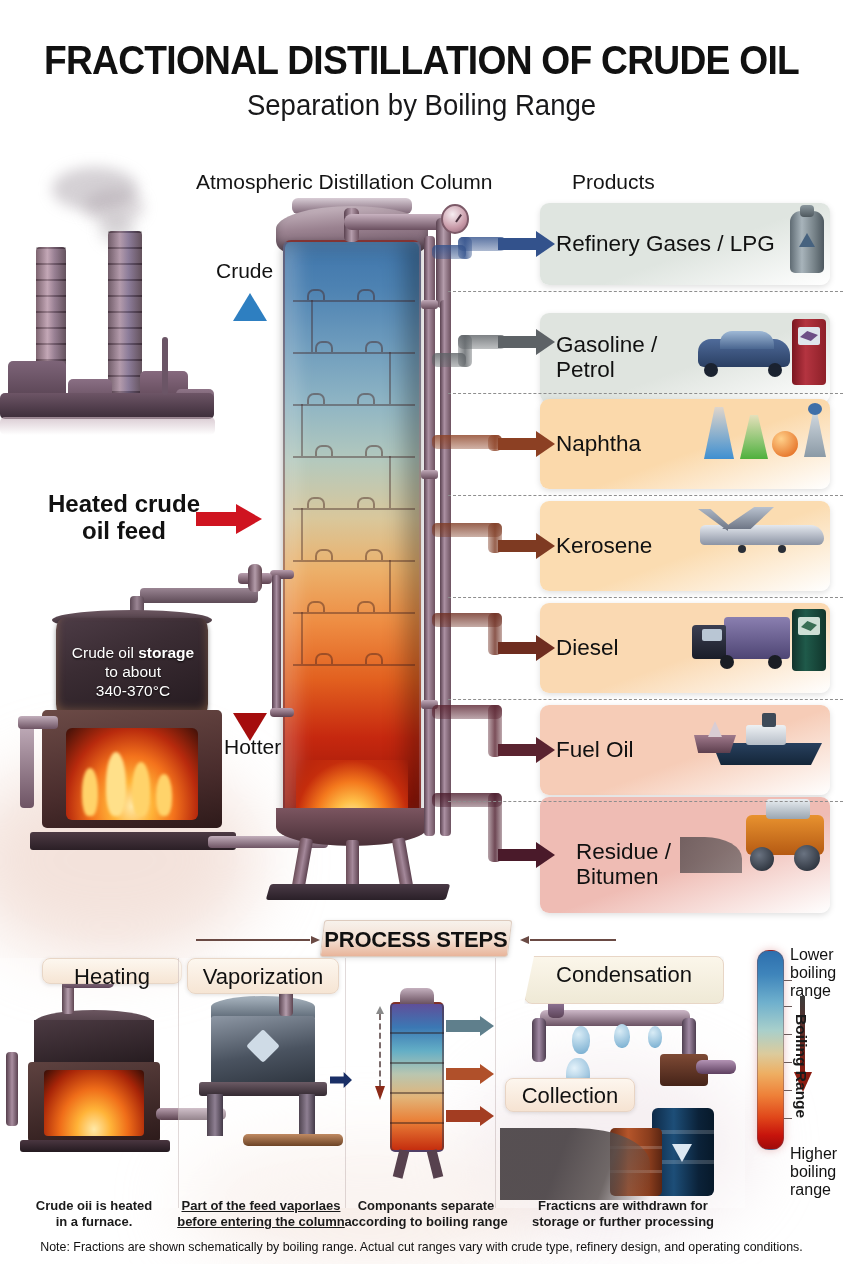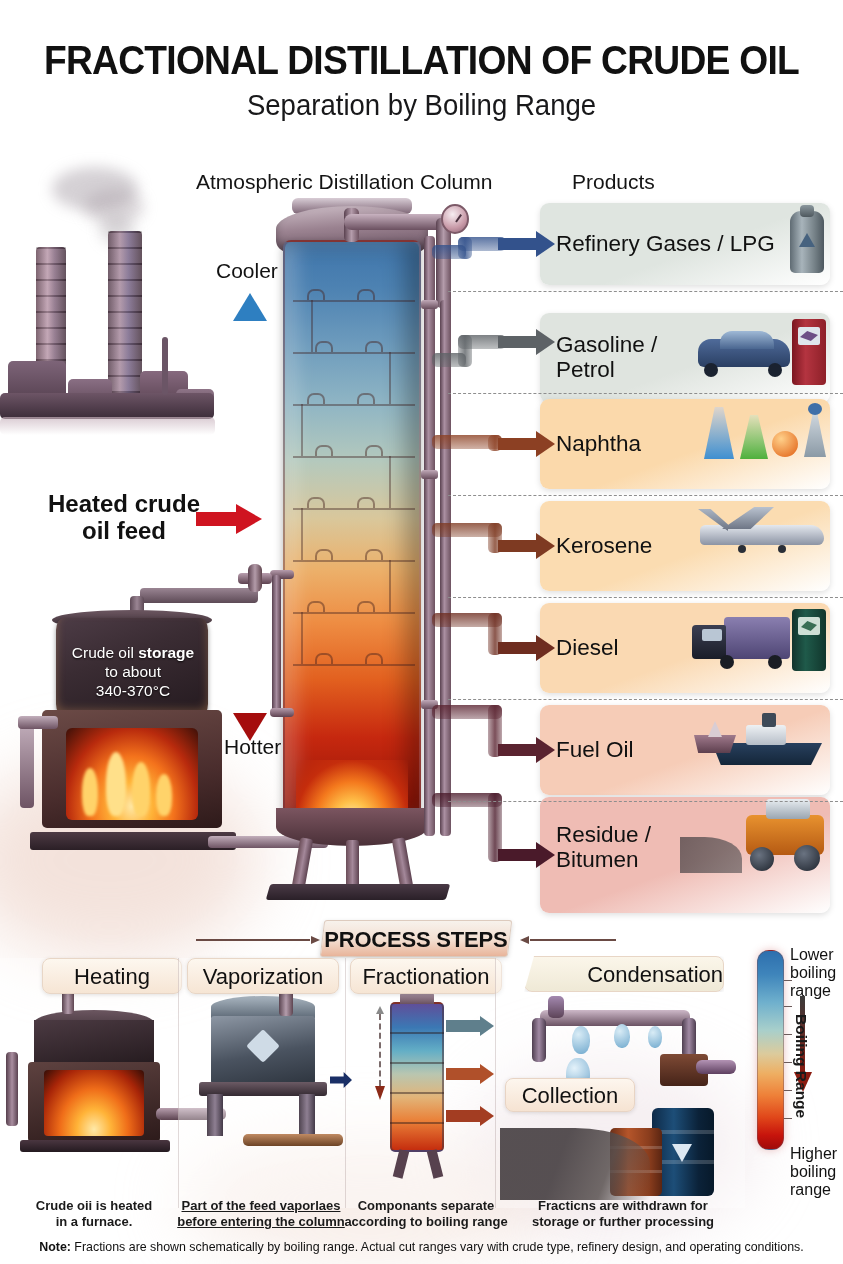--- a/index.html
+++ b/index.html
@@ -184,21 +184,21 @@
      transform: rotate(90deg); transform-origin: left top; white-space:nowrap; }
   #scale-arrow { position:absolute; left:44px; top:56px; width:18px; height:96px; }
   #scale-arrow .sa-sh { position:absolute; left:6px; top:0; width:5px; height:78px;
      background: linear-gradient(to bottom,#3b3b3b,#8b1b10); }
   #scale-arrow .sa-hd { position:absolute; left:0; bottom:0; width:18px; height:20px; background:#8b1b10;
      clip-path: polygon(50% 100%,100% 0,0 0); }
 
   
   #note { position:absolute; left:0; top:1240px; width:843px; text-align:center;
      font-size:12.4px; color:#111; }
-  #note b { font-weight:bold; }
+  #note b { font-weight:normal; }
 
   
   .wash { position:absolute; border-radius:50%; filter: blur(34px); opacity:.5; }
 </style>
 </head>
 <body>
 
 <div class="stage">
 
   <div class="wash" style="left:-40px;top:760px;width:300px;height:200px;background:#e8c6b8;"></div>
@@ -223,21 +223,21 @@
       background:linear-gradient(90deg,#6b4f5d,#bb9bac 38%,#8a6e84 62%,#503c49);"></div>
     <div class="tk" style="left:8px;top:196px;width:58px;height:54px;background:linear-gradient(180deg,#7d6478,#4a3644);"></div>
     <div class="tk" style="left:68px;top:214px;width:44px;height:38px;background:linear-gradient(180deg,#8a6f84,#4f3a48);"></div>
     <div class="tk" style="left:140px;top:206px;width:48px;height:46px;background:linear-gradient(180deg,#86697e,#4c3744);"></div>
     <div class="tk" style="left:176px;top:224px;width:38px;height:28px;background:linear-gradient(180deg,#8e7487,#52404c);"></div>
     <div class="tk" style="left:0px;top:228px;width:214px;height:26px;background:linear-gradient(180deg,#6d5566,#3b2c38);"></div>
     <div class="tk" style="left:0px;top:252px;width:215px;height:18px;background:linear-gradient(180deg,#c9b4be,rgba(240,230,234,0));opacity:.7;"></div>
     <div class="tk" style="left:162px;top:172px;width:6px;height:58px;background:#6b5566;"></div>
   </div>
 
-  <div id="lbl-cooler">Cooler</div>
+  <div id="lbl-cooler">Crude</div>
   <div id="tempcol">
     <div id="temp-bar"></div>
     <div class="tarrow" id="tarrow-up"></div>
     <div class="tarrow" id="tarrow-dn"></div>
   </div>
   <div id="lbl-hotter">Hotter</div>
 
   <div id="feed-text">
     <div>Heated crude</div>
     <div>oil feed</div>
@@ -443,21 +443,21 @@
        background:linear-gradient(180deg,#e8922f,#b55a13);"></div>
      <div style="position:absolute;right:20px;top:2px;width:44px;height:20px;border-radius:4px;
        background:linear-gradient(180deg,#e9eef2,#9aa5b0);"></div>
      <div style="position:absolute;right:10px;top:48px;width:26px;height:26px;border-radius:50%;
        background:radial-gradient(circle at 38% 34%,#6a7381,#1d232c);"></div>
      <div style="position:absolute;right:56px;top:50px;width:24px;height:24px;border-radius:50%;
        background:radial-gradient(circle at 38% 34%,#6a7381,#1d232c);"></div>
      <div style="position:absolute;right:88px;top:40px;width:62px;height:36px;border-radius:0 60% 0 0;
        background:linear-gradient(120deg,#4a4245,#6d6465);opacity:.75;"></div>
         </div>
-        <div class="plabel" style="top: 26px;">
+        <div class="plabel" style="top: 43px; margin-left: 20px;">
           <div>Residue /</div>
           <div>Bitumen</div>
         </div>
       </div>
     </div>
   <div id="connectors">
       <div class="parrow" style="left: 498px; top: 231px; width: 40px;">
         <div class="sh" style="background:#33528c"></div>
         <div class="hd" style="background:#33528c"></div>
       </div>
@@ -522,21 +522,21 @@
    <div style="position:absolute;left:34px;top:62px;width:120px;height:46px;background:linear-gradient(170deg,#4b3a42,#241a1e);"></div>
    <div style="position:absolute;left:28px;top:104px;width:132px;height:80px;border-radius:4px;background:linear-gradient(170deg,#5e4240,#2c1a1a);"></div>
    <div style="position:absolute;left:44px;top:112px;width:100px;height:66px;border-radius:4px;
      background:radial-gradient(ellipse at 50% 90%,#ffe9a8,#ffb338 24%,#ef6d19 48%,#a82508 76%,#330d06);"></div>
    <div style="position:absolute;left:20px;top:182px;width:150px;height:12px;border-radius:3px;background:linear-gradient(180deg,#4a3640,#241a20);"></div>
    <div style="position:absolute;left:62px;top:24px;width:12px;height:32px;background:linear-gradient(90deg,#5a4450,#b49dac,#5e4551);border-radius:4px;"></div>
    <div style="position:absolute;left:62px;top:18px;width:52px;height:12px;background:linear-gradient(180deg,#c3adbb,#60465a);border-radius:5px;"></div>
    <div style="position:absolute;left:6px;top:94px;width:12px;height:74px;background:linear-gradient(90deg,#563f4c,#a98ea0,#5a4250);border-radius:4px;"></div>
    <div style="position:absolute;left:156px;top:150px;width:70px;height:12px;background:linear-gradient(180deg,#b89fae,#5c4350);border-radius:5px;"></div>
         </div>
-        <div class="step-chip" style="left: 42px; top: 0px; width: 140px; height: 36px; line-height: 36px;"><span>Heating</span></div>
+        <div class="step-chip" style="left: 42px; top: 0px; width: 140px; height: 26px; line-height: 36px;"><span>Heating</span></div>
       </div>
       <div class="step-panel" style="left: 178px; width: 167px; height: 250px;">
         <div style="position: absolute; inset: 0px;">
           <div style="position:absolute;left:32px;top:38px;width:104px;height:22px;border-radius:50% 50% 0 0;background:linear-gradient(180deg,#a9b5c0,#5f6b78);"></div>
    <div style="position:absolute;left:32px;top:58px;width:104px;height:68px;border-radius:3px;background:linear-gradient(170deg,#8d97a4,#4a5360 55%,#2e353f);"></div>
    <div style="position:absolute;left:72px;top:76px;width:24px;height:24px;background:#cfdbe6;transform:rotate(45deg);border-radius:3px;"></div>
    <div style="position:absolute;left:20px;top:124px;width:128px;height:14px;border-radius:3px;background:linear-gradient(180deg,#6b5a64,#342a32);"></div>
    <div style="position:absolute;left:28px;top:136px;width:16px;height:42px;background:linear-gradient(90deg,#4f4450,#8e7f92,#443a48);"></div>
    <div style="position:absolute;left:120px;top:136px;width:16px;height:42px;background:linear-gradient(90deg,#4f4450,#8e7f92,#443a48);"></div>
    <div style="position:absolute;left:100px;top:18px;width:14px;height:40px;background:linear-gradient(90deg,#5a4450,#b49dac,#5e4551);border-radius:4px;"></div>
@@ -561,37 +561,36 @@
    <div style="position:absolute;left:30px;top:48px;width:8px;height:8px;background:#8a8a8a;clip-path:polygon(50% 0,100% 100%,0 100%);"></div>
    <div style="position:absolute;left:33px;top:56px;width:2px;height:72px;border-left:2px dashed #7b6b6b;"></div>
    <div style="position:absolute;left:29px;top:128px;width:10px;height:14px;background:#8c2a18;clip-path:polygon(50% 100%,100% 0,0 0);"></div>
    <div style="position:absolute;left:100px;top:62px;width:36px;height:12px;background:#5f7f8c;"></div>
    <div style="position:absolute;left:134px;top:58px;width:14px;height:20px;background:#5f7f8c;clip-path:polygon(0 0,100% 50%,0 100%);"></div>
    <div style="position:absolute;left:100px;top:110px;width:36px;height:12px;background:#b0502a;"></div>
    <div style="position:absolute;left:134px;top:106px;width:14px;height:20px;background:#b0502a;clip-path:polygon(0 0,100% 50%,0 100%);"></div>
    <div style="position:absolute;left:100px;top:152px;width:36px;height:12px;background:#a33d22;"></div>
    <div style="position:absolute;left:134px;top:148px;width:14px;height:20px;background:#a33d22;clip-path:polygon(0 0,100% 50%,0 100%);"></div>
         </div>
-        <div class="step-chip" style="left: 4px; top: 0px; width: 152px; height: 36px; line-height: 36px;"><span>Fractionation</span></div>
       </div>
       <div class="step-panel" style="left: 495px; width: 250px; height: 250px;">
         <div style="position: absolute; inset: 0px;">
           <div style="position:absolute;left:44px;top:52px;width:150px;height:16px;border-radius:6px;
      background:linear-gradient(180deg,#cdb8c8,#6b5364);"></div>
    <div style="position:absolute;left:52px;top:38px;width:16px;height:22px;border-radius:5px;background:linear-gradient(180deg,#a489b0,#5d4458);"></div>
    <div style="position:absolute;left:36px;top:60px;width:14px;height:44px;border-radius:5px;background:linear-gradient(90deg,#4f3f50,#a18aa4,#4e3e50);"></div>
    <div style="position:absolute;left:186px;top:60px;width:14px;height:40px;border-radius:5px;background:linear-gradient(90deg,#4f3f50,#a18aa4,#4e3e50);"></div>
    <div style="position:absolute;left:76px;top:68px;width:18px;height:28px;border-radius:50% 50% 45% 45%;background:radial-gradient(circle at 35% 30%,#d9ecf6,#6fa8cd);"></div>
    <div style="position:absolute;left:118px;top:66px;width:16px;height:24px;border-radius:50% 50% 45% 45%;background:radial-gradient(circle at 35% 30%,#d9ecf6,#6fa8cd);"></div>
    <div style="position:absolute;left:152px;top:68px;width:14px;height:22px;border-radius:50% 50% 45% 45%;background:radial-gradient(circle at 35% 30%,#d9ecf6,#6fa8cd);"></div>
    <div style="position:absolute;left:70px;top:100px;width:24px;height:36px;border-radius:45% 45% 50% 50%;background:radial-gradient(circle at 35% 28%,#e4f2fa,#5f9cc6);"></div>
    <div style="position:absolute;left:164px;top:96px;width:48px;height:32px;border-radius:4px;background:linear-gradient(180deg,#7e4a35,#452318);"></div>
    <div style="position:absolute;left:200px;top:102px;width:40px;height:14px;border-radius:6px;background:linear-gradient(180deg,#b393b4,#5e4060);"></div>
         </div>
-        <div class="step-chip wide" style="left: 28px; top: -2px; width: 200px; height: 36px; line-height: 36px; clip-path: polygon(5% 0px, 100% 0px, 100% 100%, 0px 100%); text-align: right;"><span>Condensation</span></div>
+        <div class="step-chip wide" style="left: 28px; top: -2px; width: 200px; height: 48px; line-height: 36px; clip-path: polygon(5% 0px, 100% 0px, 100% 100%, 0px 100%);"><span>Condensation</span></div>
       </div>
     </div>
 
   <div style="position:absolute;left:505px;top:1078px;width:130px;height:34px;border-radius:8px;
       background:linear-gradient(180deg,#fdf6ee,#f6e3d2);border:1px solid #e8d4c4;
       box-shadow:0 1px 4px rgba(0,0,0,.12);">
     <div style="font-size:22px;color:#111;text-align:center;line-height:34px;">Collection</div>
   </div>
   <div style="position:absolute;left:600px;top:1100px;width:140px;height:98px;">
     <div style="position:absolute;left:52px;top:8px;width:62px;height:88px;border-radius:6px;

